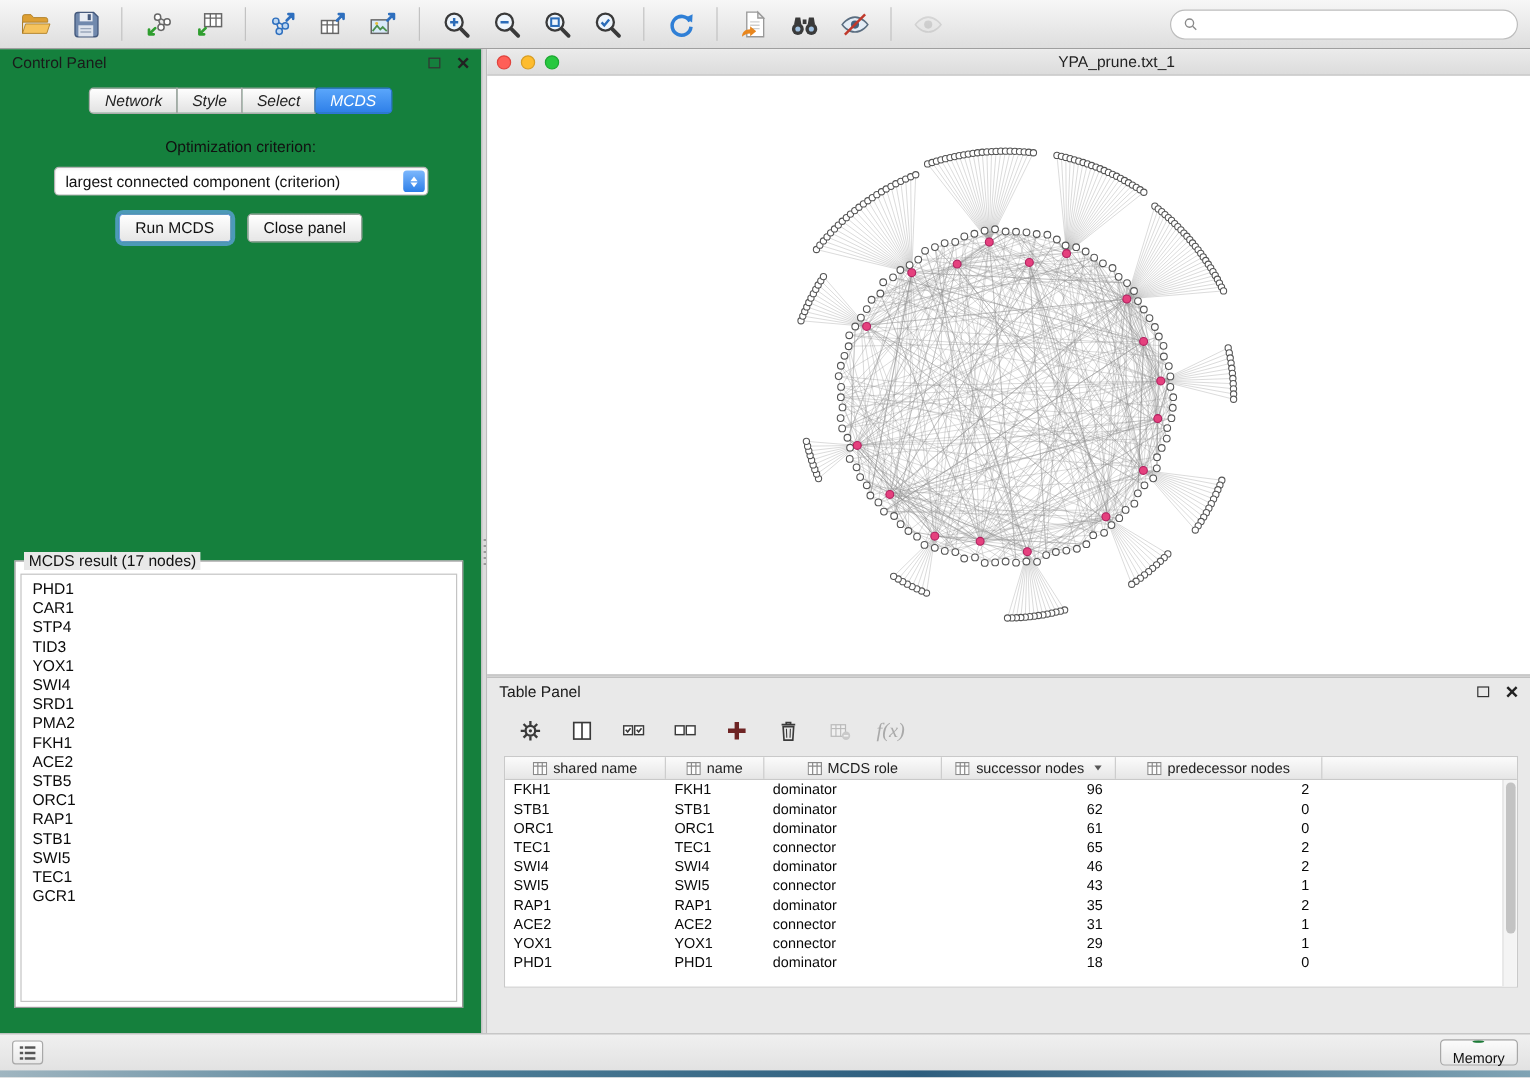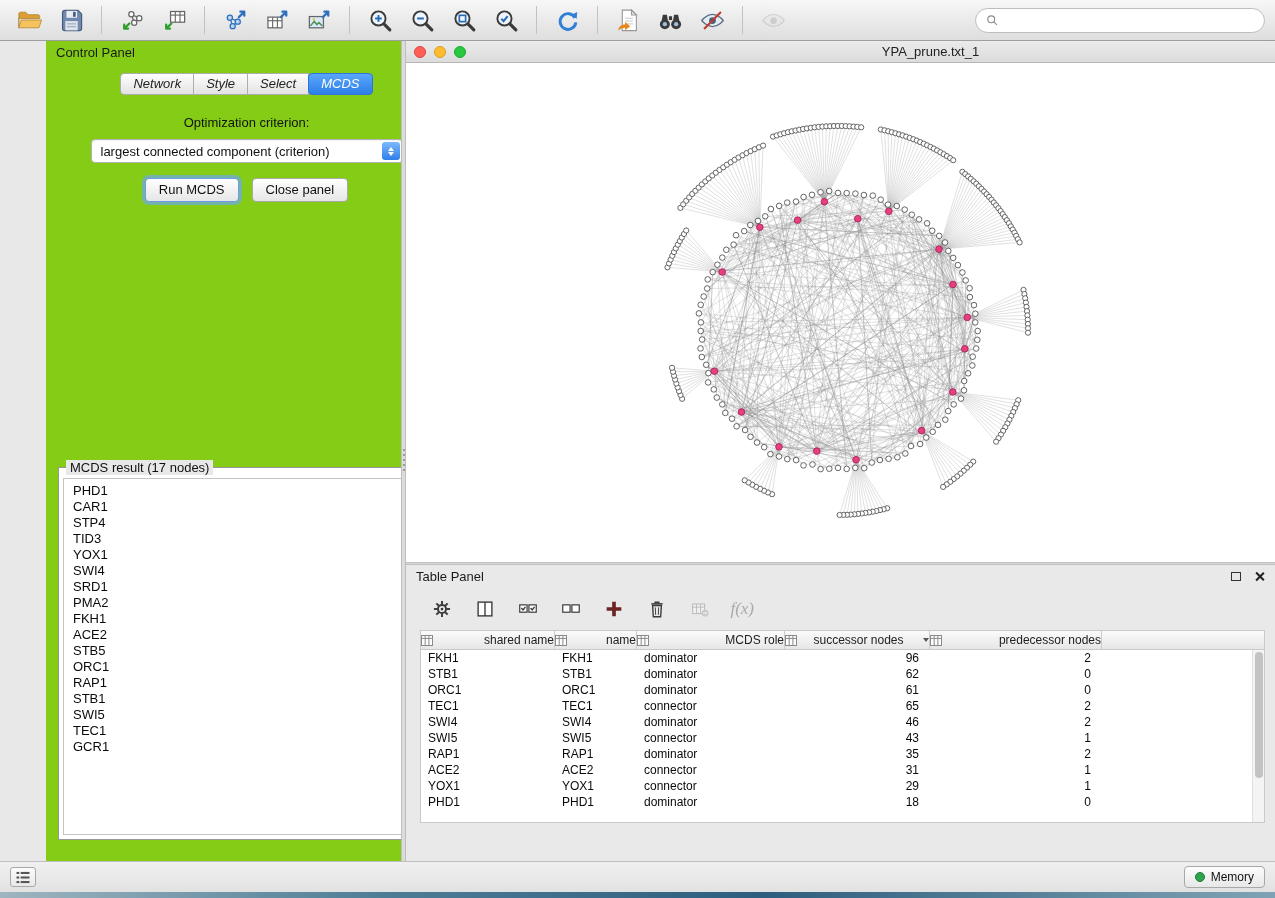--- a/index.html
+++ b/index.html
@@ -13,21 +13,21 @@
     display:flex; align-items:center; padding:0 10px; }
   .tb-buttons { display:flex; align-items:center; gap:4px; }
   .tb-btn { width:38px; height:32px; display:flex; align-items:center; justify-content:center; border-radius:5px; }
   .tb-btn.dim { opacity:.55; }
   .tb-sep { width:1px; height:28px; background:#c2c2c2; margin:0 7px; }
   .search-box { margin-left:auto; display:flex; align-items:center; gap:5px; width:290px; height:25px;
     background:#fff; border:1px solid #bdbdbd; border-radius:13px; padding:0 9px; }
   .search-box input { border:none; outline:none; flex:1; font:13px "Liberation Sans",sans-serif; background:transparent; color:#333; }
 
   
-  .control-panel { position:absolute; left:0; top:41px; width:401px; height:820px; background:#84cc16;margin-left:46px; }
+  .control-panel { position:absolute; left:0; top:41px; width:401px; height:820px; background:#15803d; }
   .panel-header { height:23px; display:flex; align-items:center; padding:0 10px; font-size:13px; color:#1a1a1a; }
   .ph-icons { margin-left:auto; display:flex; align-items:center; gap:13px; }
   .float-icon { width:10px; height:9px; border:1.4px solid #333; }
   .close-x { width:11px; height:11px; position:relative; }
   .close-x::before, .close-x::after { content:""; position:absolute; left:5px; top:0; width:1.8px; height:11px; background:#222; }
   .close-x::before { transform:rotate(45deg); } .close-x::after { transform:rotate(-45deg); }
 
   .cp-tabs { display:flex; justify-content:center; margin-top:9px;font-style:italic; }
   .cp-tab { font-size:13px; padding:2px 12px 3px; background:linear-gradient(#fefefe,#e2e2e2);
     border:1px solid #adadad; margin-left:-1px; color:#222; }
@@ -76,21 +76,21 @@
 
   
   .table-panel { position:absolute; left:406px; top:565px; width:869px; height:296px; background:#e9e9e9; }
   .tp-toolbar { height:42px; display:flex; align-items:center; padding-left:21px; gap:17px; }
   .tp-btn { display:flex; align-items:center; justify-content:flex-end; width:26px; height:26px; }
   .tp-btn.dim { opacity:.8; }
   .fx { font-family:"Liberation Serif",serif; font-style:italic; font-size:17px; color:#a9a9a9; }
 
   .tp-table { position:relative; margin:0 10px 0 14px; background:#fff; border:1px solid #c9c9c9; height:193px; }
   .thead { display:flex; height:19px; background:linear-gradient(#fbfbfb,#e6e6e6); border-bottom:1px solid #c9c9c9; }
-  .hcell { display:flex; align-items:center; justify-content:space-between; gap:5px; font-size:12px; color:#222; border-right:1px solid #cdcdcd; }
+  .hcell { display:flex; align-items:center; justify-content:center; gap:5px; font-size:12px; color:#222; border-right:1px solid #cdcdcd; }
   .hcell.filler { flex:1; border-right:none; }
   .chev { width:0; height:0; border-left:3.5px solid transparent; border-right:3.5px solid transparent; border-top:4.5px solid #555; margin-left:3px; }
   .tbody { position:relative; height:172px; overflow:hidden; background:#fff; }
   .trow { display:flex; height:16px; align-items:center; }
   .tcell { font-size:12px; color:#0a0a0a; padding-left:7px; white-space:nowrap; overflow:hidden; }
   .tcell.num { text-align:right; padding-right:11px; padding-left:0; }
   .tp-scrollbar { position:absolute; right:0; top:19px; bottom:0; width:12px; background:#f4f4f4; border-left:1px solid #e0e0e0; }
   .tp-thumb { position:absolute; left:2px; top:2px; width:8px; height:126px; background:#c3c3c3; border-radius:4px; }
 
   .tp-tabs { display:flex; justify-content:center; margin-top:7px; }
@@ -100,21 +100,21 @@
   .tp-tab:last-child { border-radius:0 3px 3px 0; }
   .tp-tab.active { background:linear-gradient(#5aa6fb,#2e7fe8); color:#fff; border-color:#2f74d8; border-radius:3px; }
 
   
   .status-bar { position:absolute; left:0; top:861px; width:1275px; height:31px;
     background:linear-gradient(#f0f0f0,#e2e2e2); border-top:1px solid #bfbfbf;
     display:flex; align-items:center; padding:0 10px; }
   .sb-list-btn { width:26px; height:20px; border:1px solid #a8a8a8; border-radius:3px;
     background:linear-gradient(#fcfcfc,#e8e8e8); display:flex; align-items:center; justify-content:center; }
   .memory-btn { margin-left:auto; display:flex; align-items:center; gap:6px; height:22px; padding:0 10px;
-    border:1px solid #a8a8a8; border-radius:4px; background:linear-gradient(#fcfcfc,#e8e8e8); font-size:12px; color:#111; }
+    border:1px solid #a8a8a8; border-radius:4px; background:linear-gradient(#fcfcfc,#e8e8e8); font-size:12px; color:#111;flex-direction:column; }
   .mem-dot { width:10px; height:10px; border-radius:50%; background:#2da44e; border:1px solid #1d7a38; }
 
   .desktop-strip { position:absolute; left:0; top:892px; width:1275px; height:6px;
     background:linear-gradient(90deg,#9fb5c0,#4d7d96 30%,#2e5e7e 60%,#7fa3b4); }
 </style>
 </head>
 <body>
 
 <div class="app">
 

